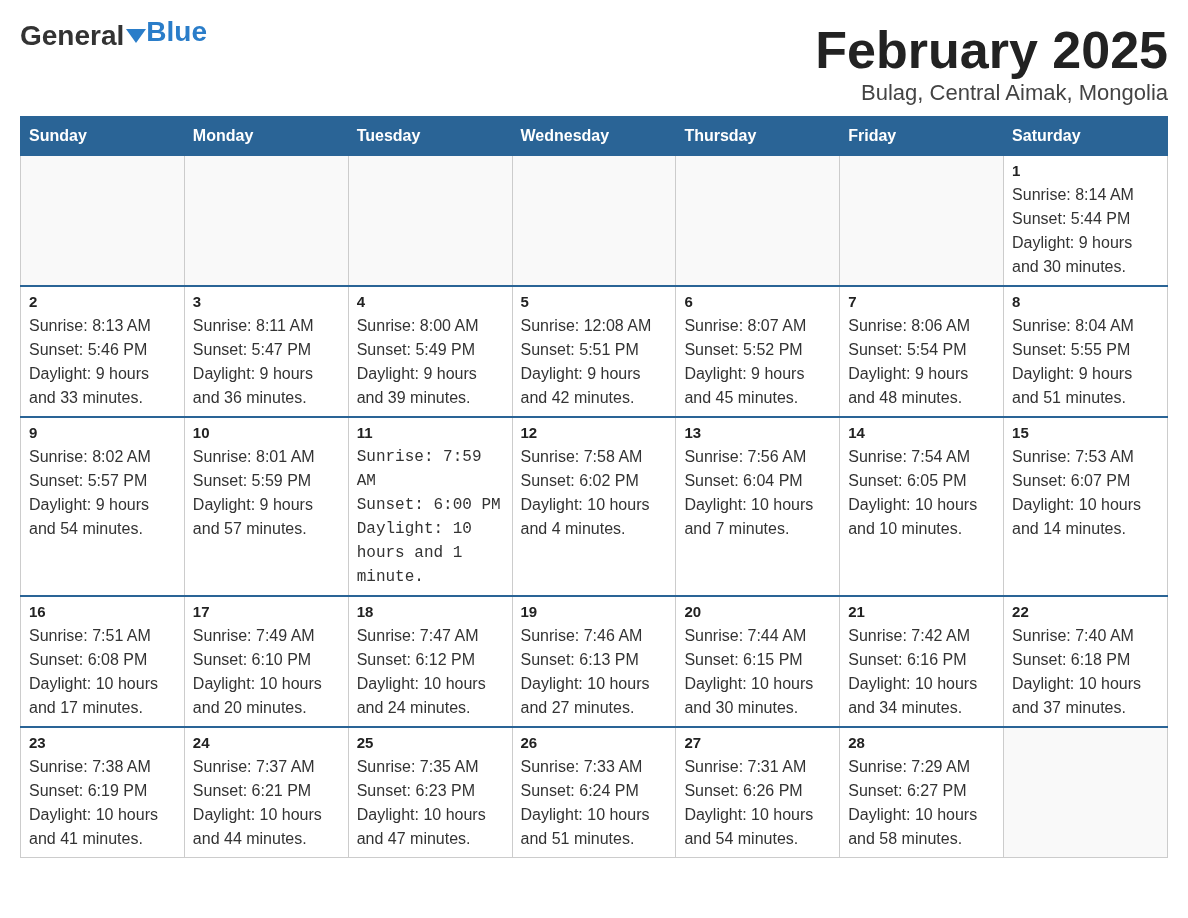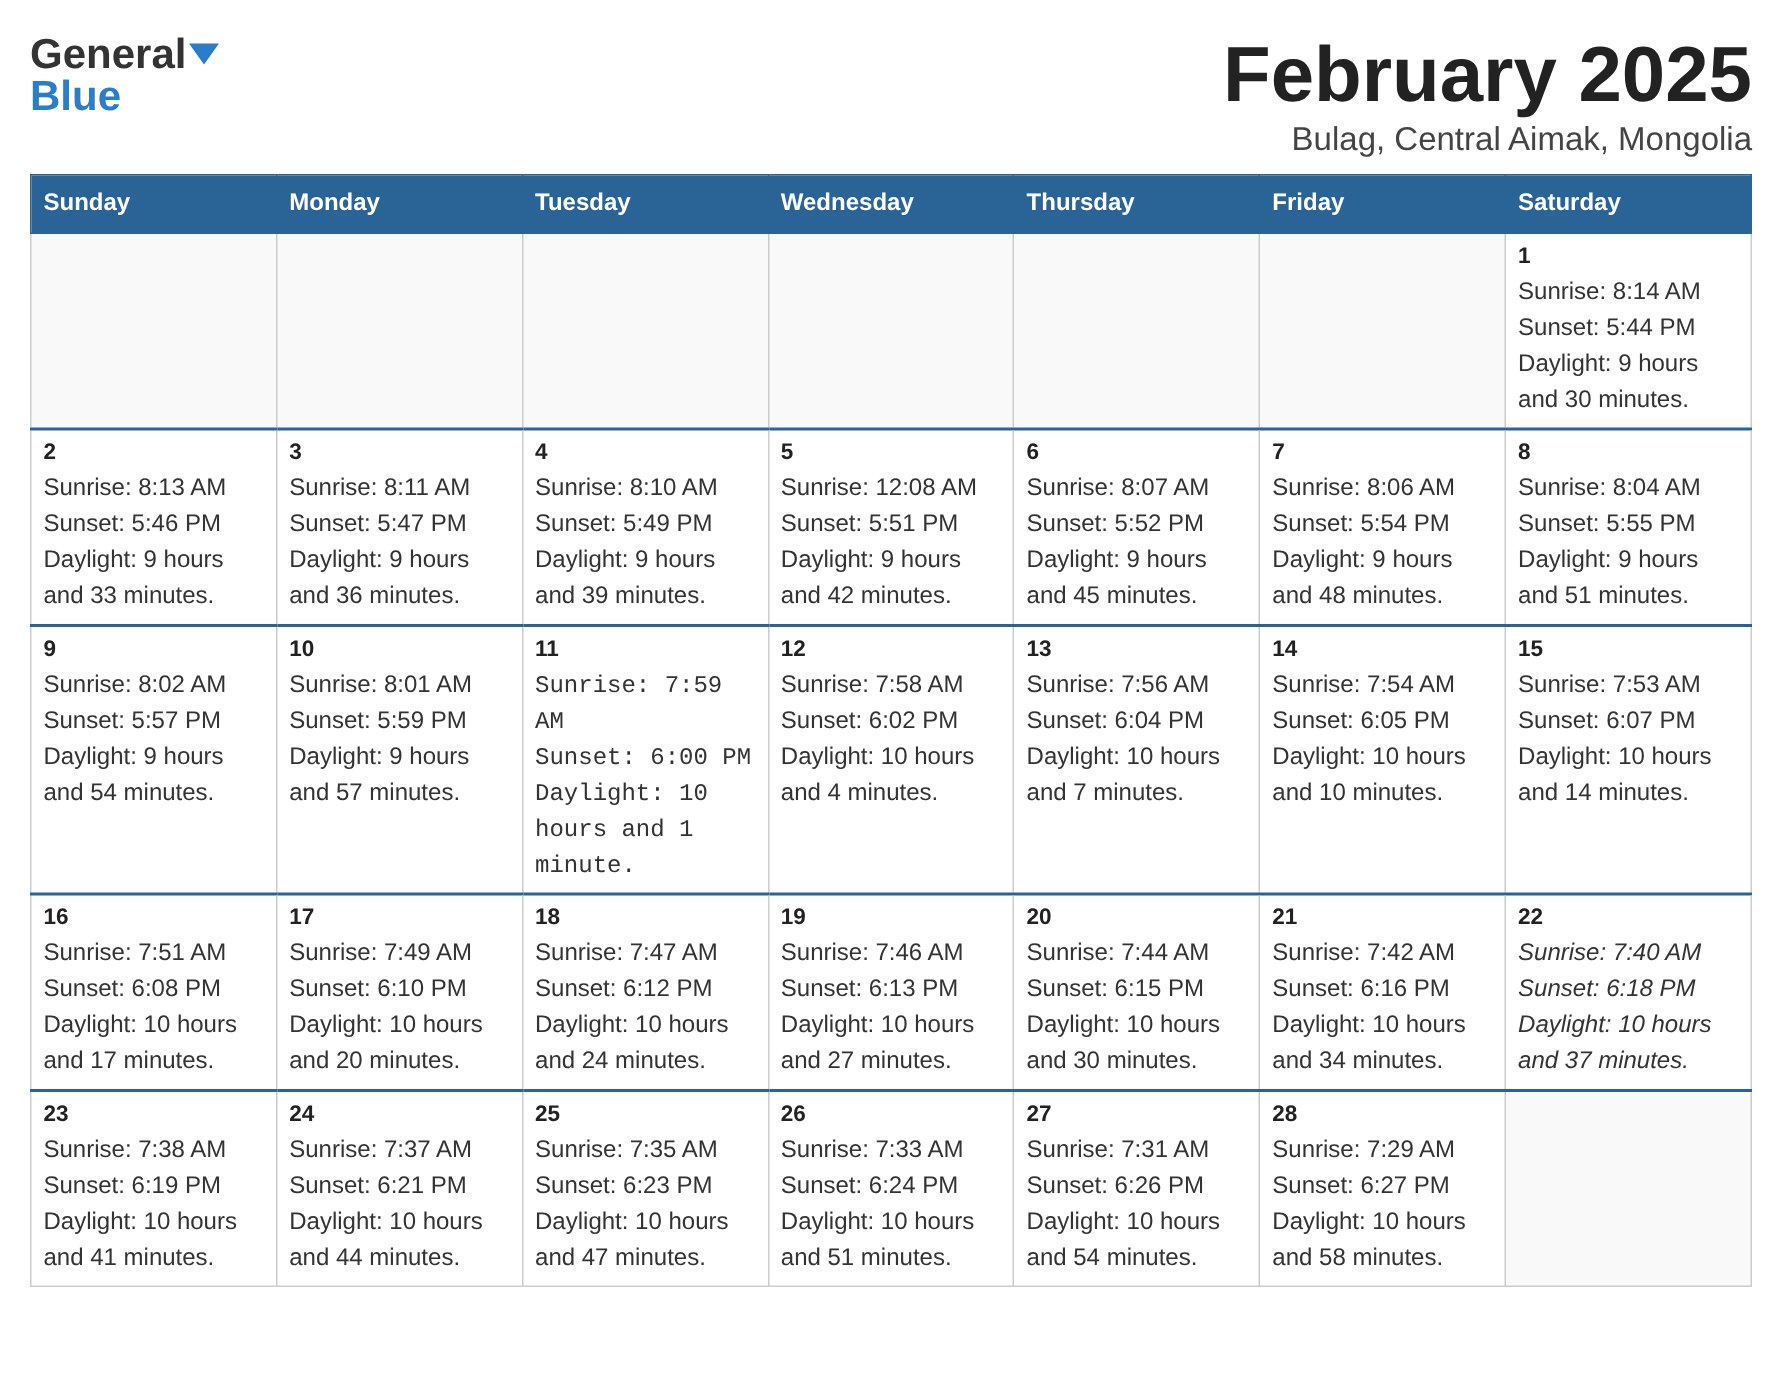--- a/index.html
+++ b/index.html
@@ -11,21 +11,21 @@
       min-height: 918px;
     }
     .header {
       display: flex;
       justify-content: space-between;
       align-items: flex-start;
       margin-bottom: 10px;
     }
     .logo {
       display: flex;
-      flex-direction: column;
+      flex-direction: row;
       align-items: flex-start;
     }
     .logo-triangle {
       display: inline-block;
       width: 0;
       height: 0;
       border-left: 10px solid transparent;
       border-right: 10px solid transparent;
       border-top: 14px solid #2a7dc9;
       margin-left: 2px;
@@ -143,21 +143,21 @@
 Daylight: 9 hours and 33 minutes.</div>
         </td>
         <td>
           <span class="day-number">3</span>
           <div class="day-info" style="white-space: pre-line;">Sunrise: 8:11 AM
 Sunset: 5:47 PM
 Daylight: 9 hours and 36 minutes.</div>
         </td>
         <td>
           <span class="day-number">4</span>
-          <div class="day-info" style="white-space: pre-line;">Sunrise: 8:10 AM
+          <div class="day-info" style="white-space: pre-line;">Sunrise: 8:00 AM
 Sunset: 5:49 PM
 Daylight: 9 hours and 39 minutes.</div>
         </td>
         <td>
           <span class="day-number">5</span>
           <div class="day-info" style="white-space: pre-line;">Sunrise: 12:08 AM
 Sunset: 5:51 PM
 Daylight: 9 hours and 42 minutes.</div>
         </td>
         <td>
@@ -255,21 +255,21 @@
 Daylight: 10 hours and 30 minutes.</div>
         </td>
         <td>
           <span class="day-number">21</span>
           <div class="day-info" style="white-space: pre-line;">Sunrise: 7:42 AM
 Sunset: 6:16 PM
 Daylight: 10 hours and 34 minutes.</div>
         </td>
         <td>
           <span class="day-number">22</span>
-          <div class="day-info" style="white-space: pre-line; font-style: italic;">Sunrise: 7:40 AM
+          <div class="day-info" style="white-space: pre-line;">Sunrise: 7:40 AM
 Sunset: 6:18 PM
 Daylight: 10 hours and 37 minutes.</div>
         </td>
       </tr>
       <tr class="row-divider">
         <td>
           <span class="day-number">23</span>
           <div class="day-info" style="white-space: pre-line;">Sunrise: 7:38 AM
 Sunset: 6:19 PM
 Daylight: 10 hours and 41 minutes.</div>

